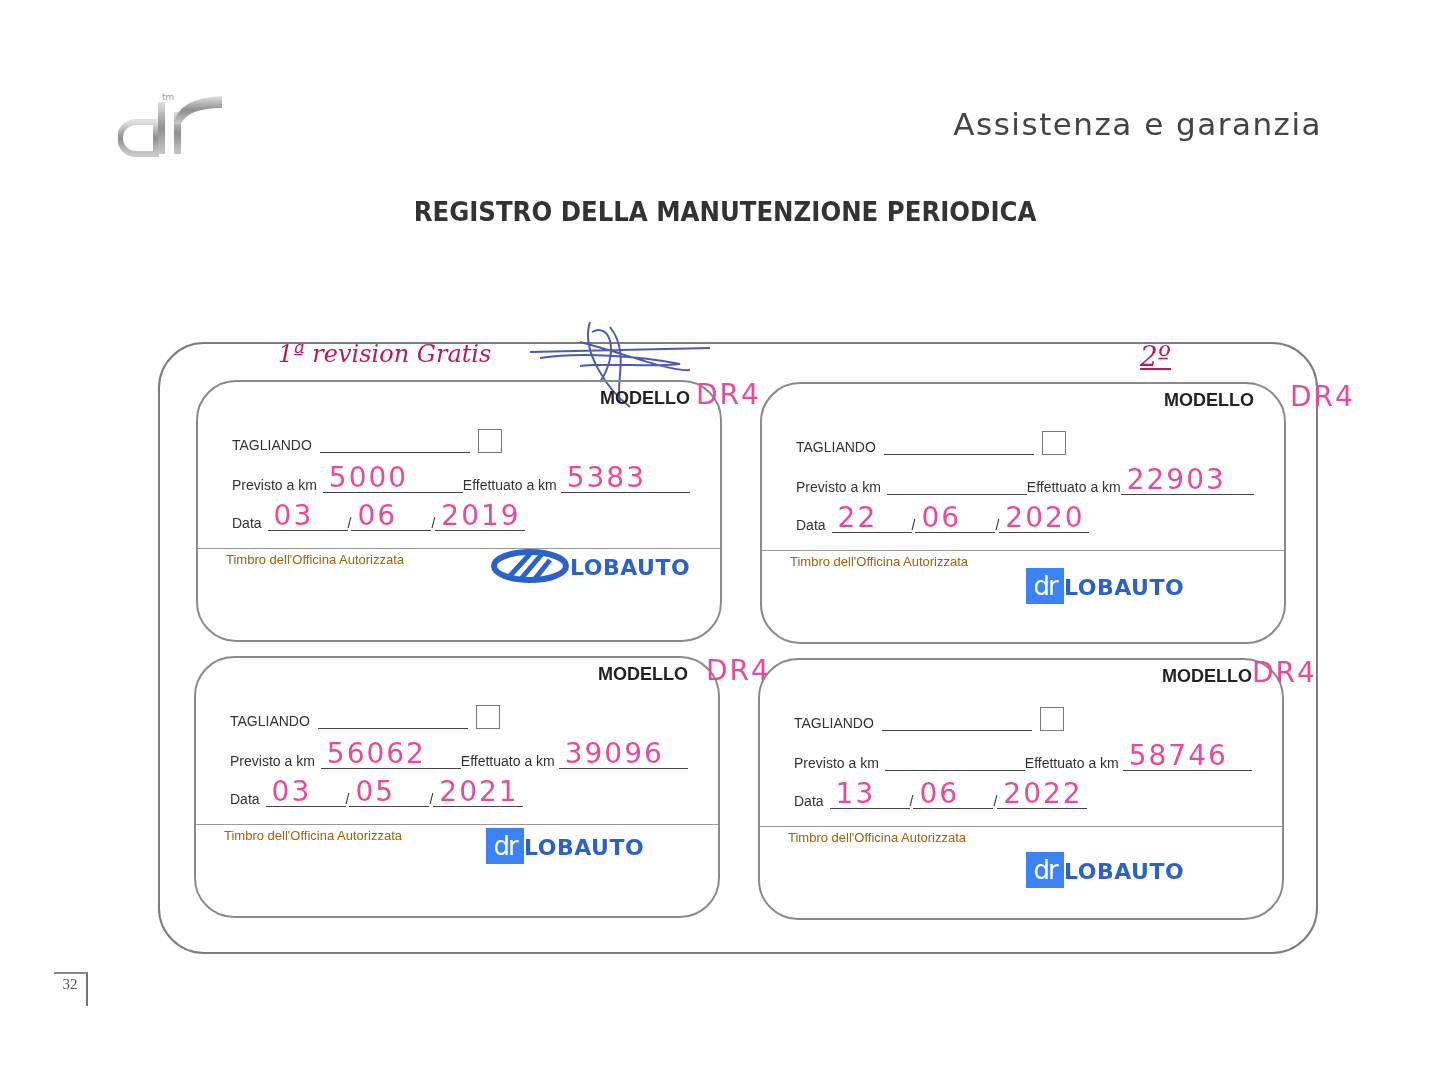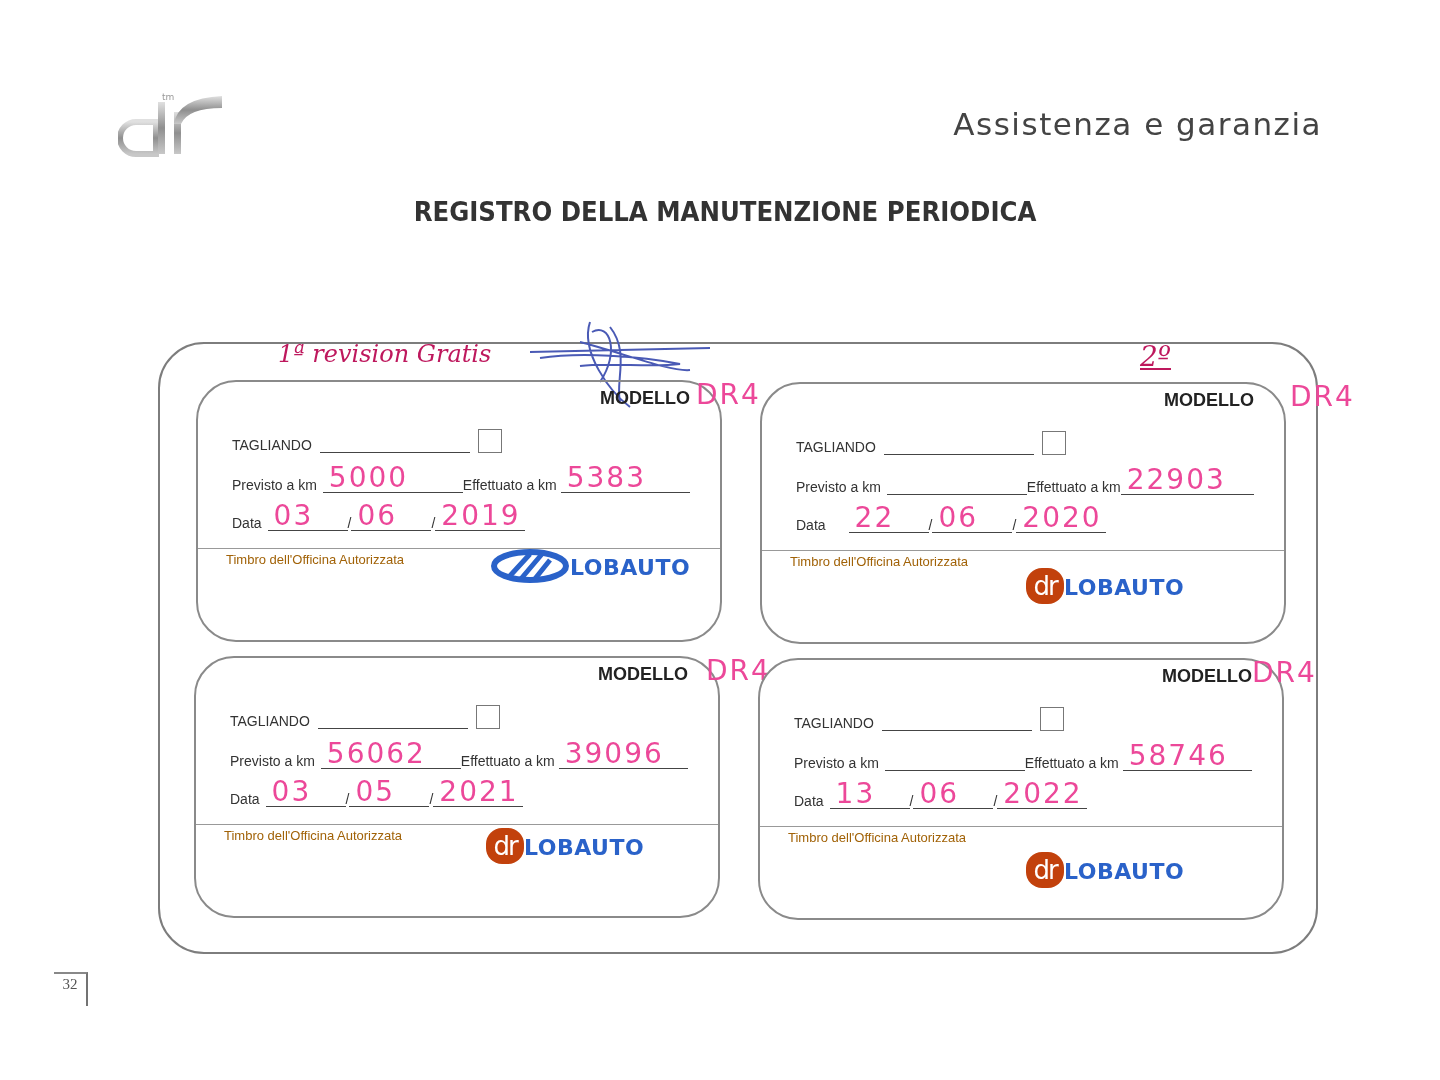--- a/index.html
+++ b/index.html
@@ -53,24 +53,23 @@
     .r-model { top: 6px; flex-direction: column; }
     .r-tag { top: 44px; }
     .r-km { top: 84px; }
     .r-date { top: 122px; }
     .divider {
       position: absolute; left: 0; right: 0; top: 166px; border-top: 1.5px solid #999;
     }
     .stamp-label { position: absolute; left: 28px; top: 170px; font-size: 13px; color: #a16207; }
     .stamp { position: absolute; display: flex; flex-direction: row; align-items: center; }
     .stamp-mark {
-      width: 38px; height: 36px; background: #c2410c; color: #fff; font-family: "DejaVu Sans", sans-serif;
+      width: 38px; height: 36px; background: #3b82f6; color: #fff; font-family: "DejaVu Sans", sans-serif;
       font-size: 26px; display: flex; align-items: center; justify-content: center; letter-spacing: -2px;
       line-height: 1;
-      border-radius: 16px;
     }
     .stamp-name {
       font-family: "DejaVu Sans", sans-serif; font-weight: bold; font-size: 22px; color: #2a62c9;
       letter-spacing: 0.5px; margin-top: 2px;
     }
     .mahindra-mark { width: 80px; height: 36px; }
     .page-number {
       position: absolute; left: 54px; top: 972px; width: 34px; height: 34px;
       border-top: 2px solid #888; border-right: 2px solid #737373; box-sizing: border-box;
       font-family: "Liberation Serif", serif; font-size: 15px; color: #555; text-align: center; padding-top: 2px;
@@ -169,21 +168,21 @@
     <div class="line" style="width:140px; margin-left:6px;">
       <span class="hand"></span>
     </div>
     <span class="lbl">Effettuato a km</span>
     <div class="line" style="flex:1; ">
       <span class="hand">22903</span>
     </div>
   </div>
   <div class="row r-date">
     <span class="lbl">Data</span>
-    <div class="line" style="width:80px; margin-left:23px;">
+    <div class="line" style="width:80px; margin-left:6px;">
         <span class="hand sm">22</span>
       </div>
     <span class="lbl">/</span>
     <div class="line" style="width:80px;">
         <span class="hand sm">06</span>
       </div>
     <span class="lbl">/</span>
     <div class="line" style="width:90px;">
         <span class="hand sm">2020</span>
       </div>

